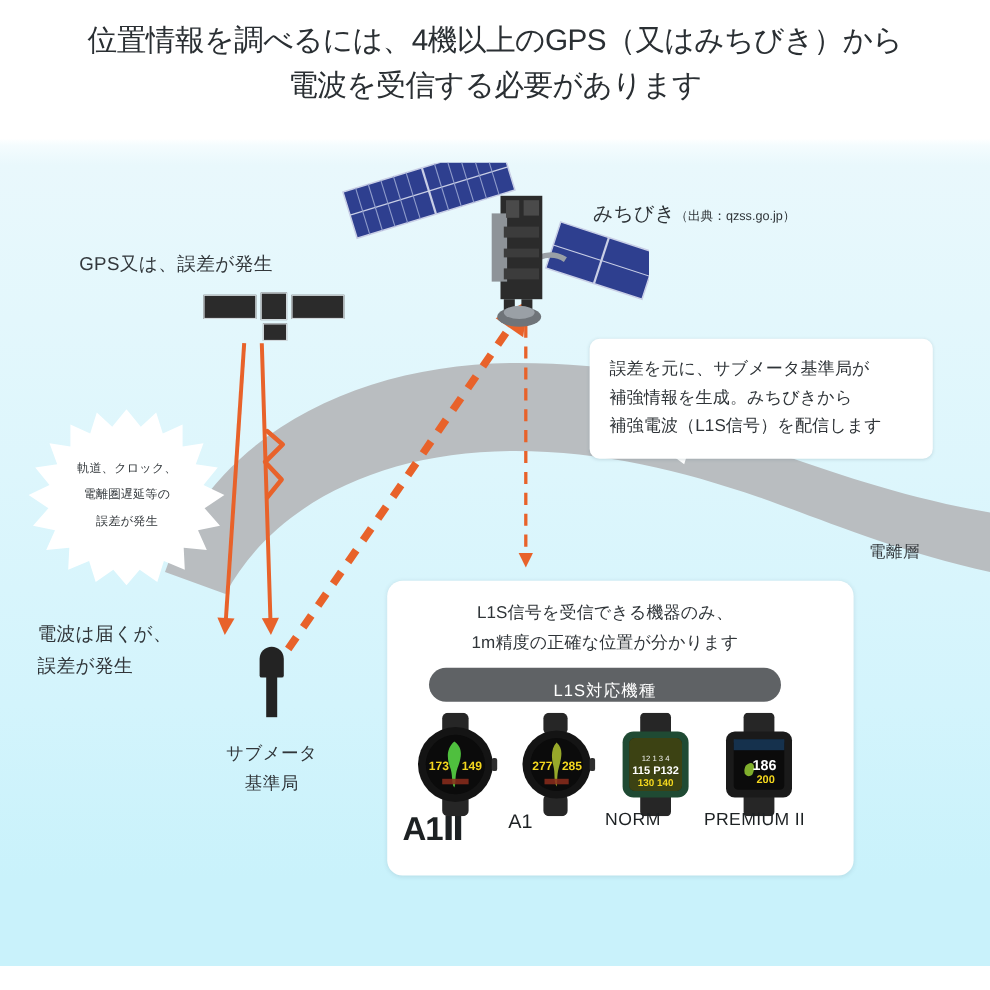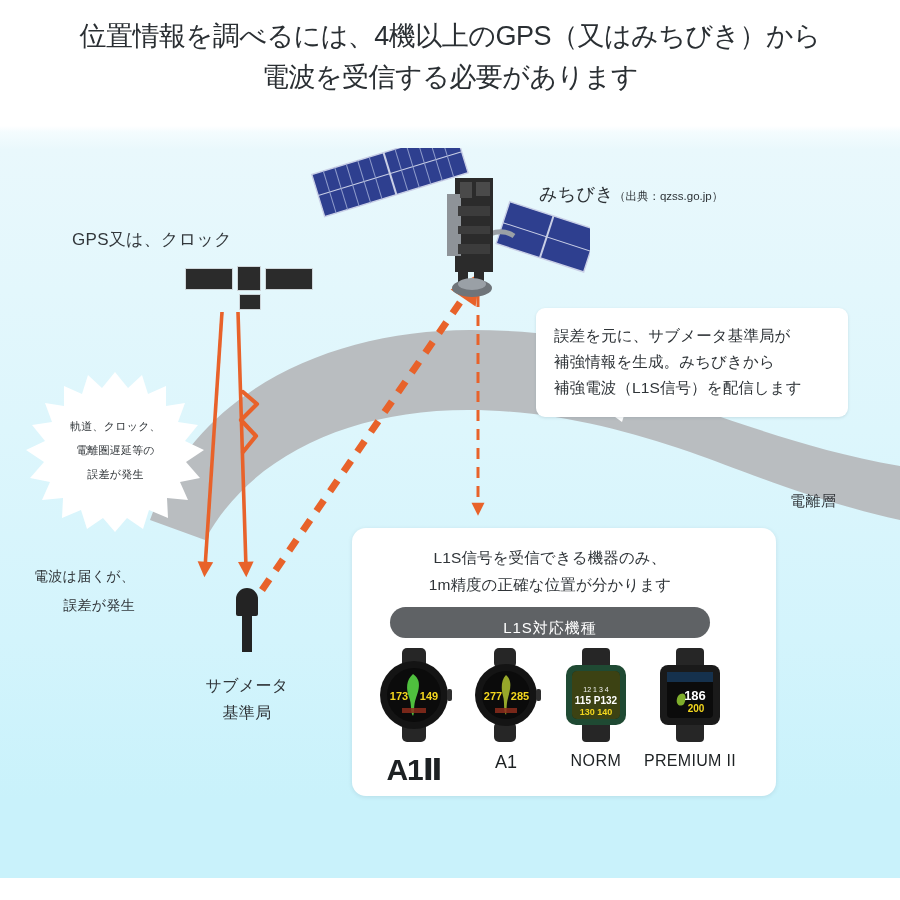--- a/index.html
+++ b/index.html
@@ -68,21 +68,21 @@
   
   .burst-wrap{position:absolute;left:8px;top:372px;width:215px;height:160px;z-index:24;}
   .burst-text{
     position:absolute;left:0;top:42px;width:215px;text-align:center;
     font-size:11px;line-height:24px;color:#31363a;letter-spacing:0.2px;
   }
 
   
   .err-label{
     position:absolute;left:34px;top:562px;z-index:25;
-    font-size:14px;line-height:29px;color:#31363a;letter-spacing:0.3px;white-space:nowrap;text-align:right;
+    font-size:17px;line-height:29px;color:#31363a;letter-spacing:0.3px;white-space:nowrap;
   }
 
   
   .station{position:absolute;left:232px;top:588px;width:30px;height:62px;z-index:25;}
   .station .head{position:absolute;left:4px;top:0;width:22px;height:28px;background:#232323;border-radius:11px 11px 2px 2px;}
   .station .pole{position:absolute;left:10px;top:22px;width:10px;height:42px;background:#232323;}
   .station-label{
     position:absolute;left:182px;top:672px;width:130px;text-align:center;z-index:25;
     font-size:16px;line-height:27px;color:#31363a;letter-spacing:0.3px;
   }
@@ -118,21 +118,21 @@
   }
   .pill{
     position:absolute;left:38px;top:79px;width:320px;height:31px;
     background:#5f6265;border-radius:16px;
     display:flex;align-items:flex-end;justify-content:center;
     color:#ffffff;font-size:15px;letter-spacing:1px;
   }
   .watch-row{position:absolute;left:0;top:120px;width:396px;height:148px;}
   .watch-cell{position:absolute;top:0;text-align:center;}
   .watch-name{
-    position:absolute;left:0;width:100%;top:104px;text-align:center;
+    position:absolute;left:0;width:100%;top:89px;text-align:left;
     color:#1d2123;white-space:nowrap;
   }
 
   
   .noselect{user-select:none;}
 </style>
 </head>
 <body>
 
 <div id="stage">
@@ -166,21 +166,21 @@
       <line x1="238" y1="312" x2="246" y2="568" stroke="#e8622a" stroke-width="3.6" marker-end="url(#arrowOrange)"></line>
     </g>
 
     <path d="M243,392 L257,404 L241,420 L256,436 L243,452" fill="none" stroke="#e8622a" stroke-width="4.2" stroke-linejoin="round" stroke-linecap="round"></path>
 
     <line x1="262" y1="590" x2="470" y2="288" stroke="#e8622a" stroke-width="7" stroke-dasharray="13 11" stroke-linecap="butt" marker-end="url(#arrowOrange)"></line>
 
     <line x1="478" y1="296" x2="478" y2="508" stroke="#e8622a" stroke-width="3" stroke-dasharray="11 8" stroke-linecap="butt" marker-end="url(#arrowOrange)"></line>
   </svg>
 
-  <div class="gps-label noselect">GPS又は、クロック</div>
+  <div class="gps-label noselect">GPS又は、誤差が発生</div>
   <div class="gps-icon">
     <i class="gps-panel-l"></i>
     <i class="gps-body"></i>
     <i class="gps-panel-r"></i>
     <i class="gps-sub"></i>
   </div>
 
   <div class="sat-wrap">
     <svg viewBox="0 0 290 180" width="290" height="180">
 

